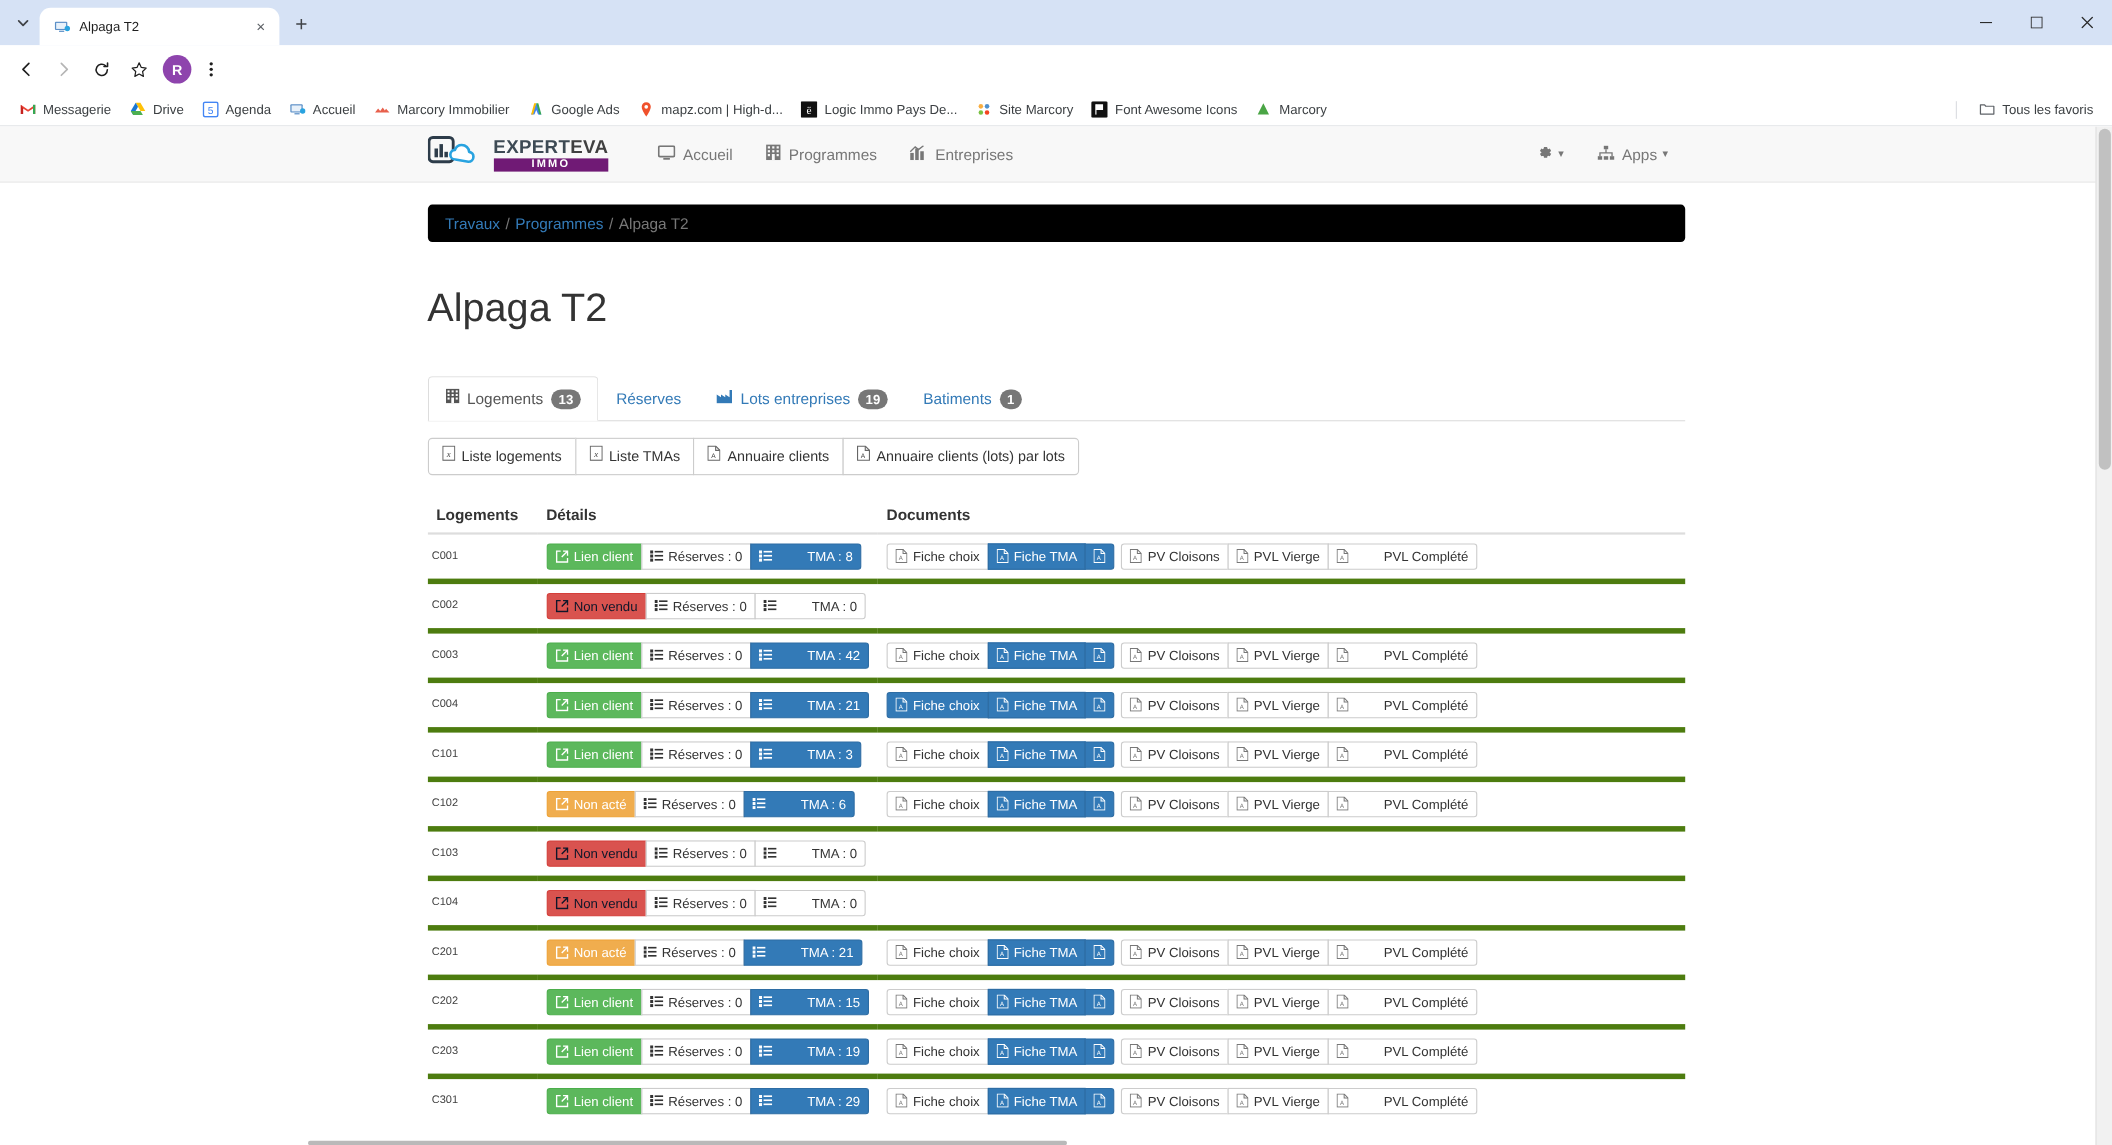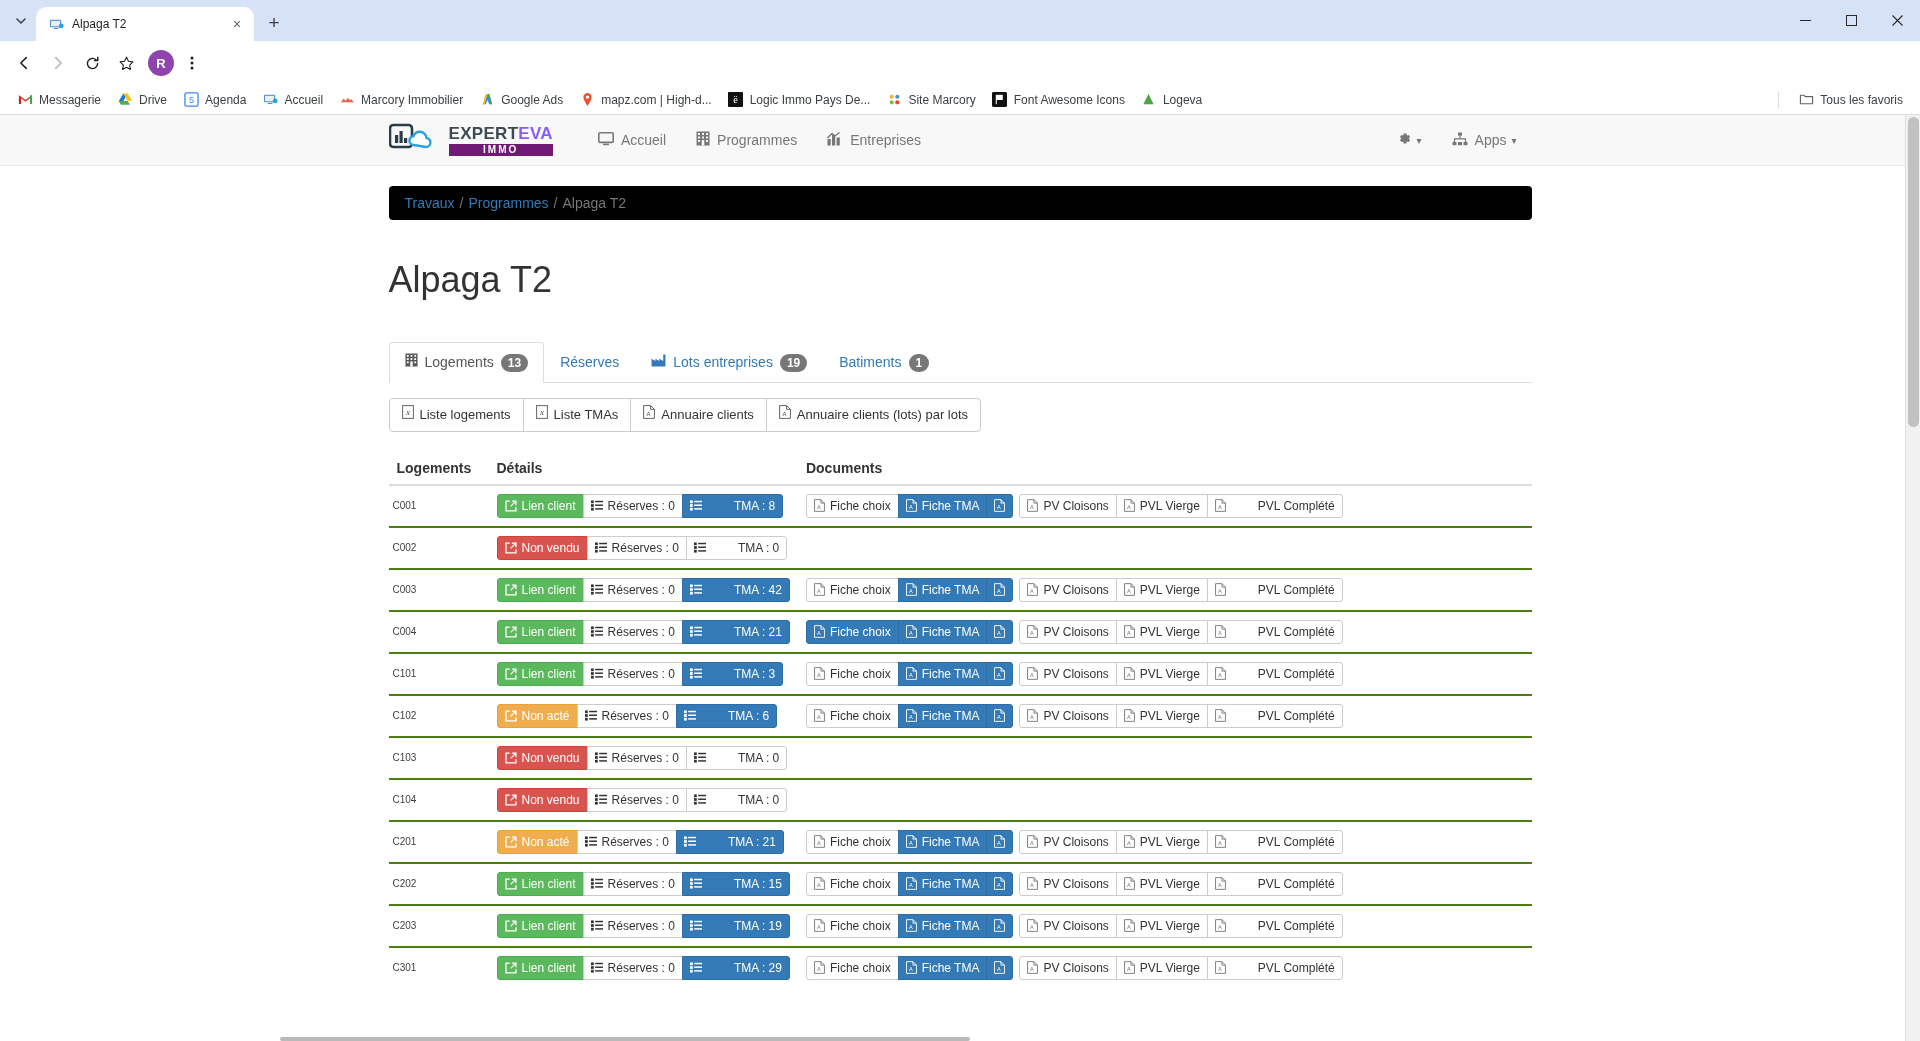--- a/index.html
+++ b/index.html
@@ -144,21 +144,21 @@
     margin: 0 auto;
     display: flex; align-items: center;
     height: 51px;
     position: relative;
   }
   .brand { display: flex; align-items: center; gap: 8px; margin-right: 30px; padding-left: 0; }
   .brand-logo { width: 52px; height: 34px; position: relative; }
   .brand-text { display: flex; flex-direction: column; line-height: 1; }
   .brand-top { font-size: 17px; font-weight: bold; letter-spacing: .3px; }
   .brand-top .b1 { color: #3d4a54; }
-  .brand-top .b2 { color: #8b5cf6; margin-top: 48px; }
+  .brand-top .b2 { color: #404040; margin-top: 48px; }
   .brand-sub {
     background: #701a75; color: #fff;
     font-size: 10px; font-weight: bold; letter-spacing: 2px;
     text-align: center; margin-top: 2px; padding: 1px 0;
   }
   .nav-links { display: flex; align-items: center; height: 51px; }
   .nav-link {
     display: flex; align-items: center; gap: 7px;
     color: #777777; font-size: 14px;
     padding: 0 15px; height: 51px;
@@ -254,21 +254,21 @@
   table.lgmt th {
     text-align: left;
     font-weight: bold;
     color: #333;
     padding: 8px 8px 8px 8px;
     border-bottom: 2px solid #ddd;
     vertical-align: bottom;
   }
   table.lgmt td {
     padding: 8px 8px;
-    border-top: 2px solid #4d7c0f;
+    border-top: 5px solid #4d7c0f;
     vertical-align: middle;
   }
   table.lgmt tbody tr:first-child td { border-top: none; }
   .col-lgmt { width: 100px; }
   .col-det  { width: 290px; }
   .cell-code { color: #404040; font-size: 10px; padding-left: 4px !important; }
 
   .bgroup { display: inline-flex; vertical-align: middle; }
   .btn-xs {
     display: inline-flex; align-items: center; gap: 5px;
@@ -278,21 +278,21 @@
     border: 1px solid transparent;
     border-radius: 3px;
     white-space: nowrap;
     height: 24px;
   }
   .bgroup .btn-xs { border-radius: 0; margin-left: -1px; }
   .bgroup .btn-xs:first-child { border-radius: 3px 0 0 3px; margin-left: 0; }
   .bgroup .btn-xs:last-child  { border-radius: 0 3px 3px 0; gap: 32px; }
 
   .b-success { background:#5cb85c; border-color:#4cae4c; color:#fff; }
-  .b-danger  { background:#d9534f; border-color:#d43f3a; color:#ffffff; }
+  .b-danger  { background:#d9534f; border-color:#d43f3a; color:#0f172a; }
   .b-warning { background:#f0ad4e; border-color:#eea236; color:#fff; }
   .b-primary { background:#337ab7; border-color:#2e6da4; color:#fff; }
   .b-default { background:#fff; border-color:#ccc; color:#333; }
 
   .docs-wrap { display: flex; }
   .gap { width: 6px; }
 
   .svg-ico { display:inline-block; vertical-align:-2px; }
 
   
@@ -493,21 +493,21 @@
       </span>
       <span>Font Awesome Icons</span>
     </div>
 
     <div class="bm">
       <span class="bm-ico">
         <svg width="15" height="15" viewBox="0 0 16 16">
             <path d="M8 2l5.5 11h-11z" fill="#4AA545"></path>
           </svg>
       </span>
-      <span>Logeva</span>
+      <span>Marcory</span>
     </div>
 
     <div class="bm-right">
       <div class="bm-sep"></div>
       <div class="bm">
         <span class="bm-ico">
           <svg width="15" height="15" viewBox="0 0 16 16">
               <path d="M1.5 3.5h4l1.2 1.4h7.8v7.6H1.5z" fill="none" stroke="#5f6368" stroke-width="1.2" stroke-linejoin="round"></path>
             </svg>
         </span>

